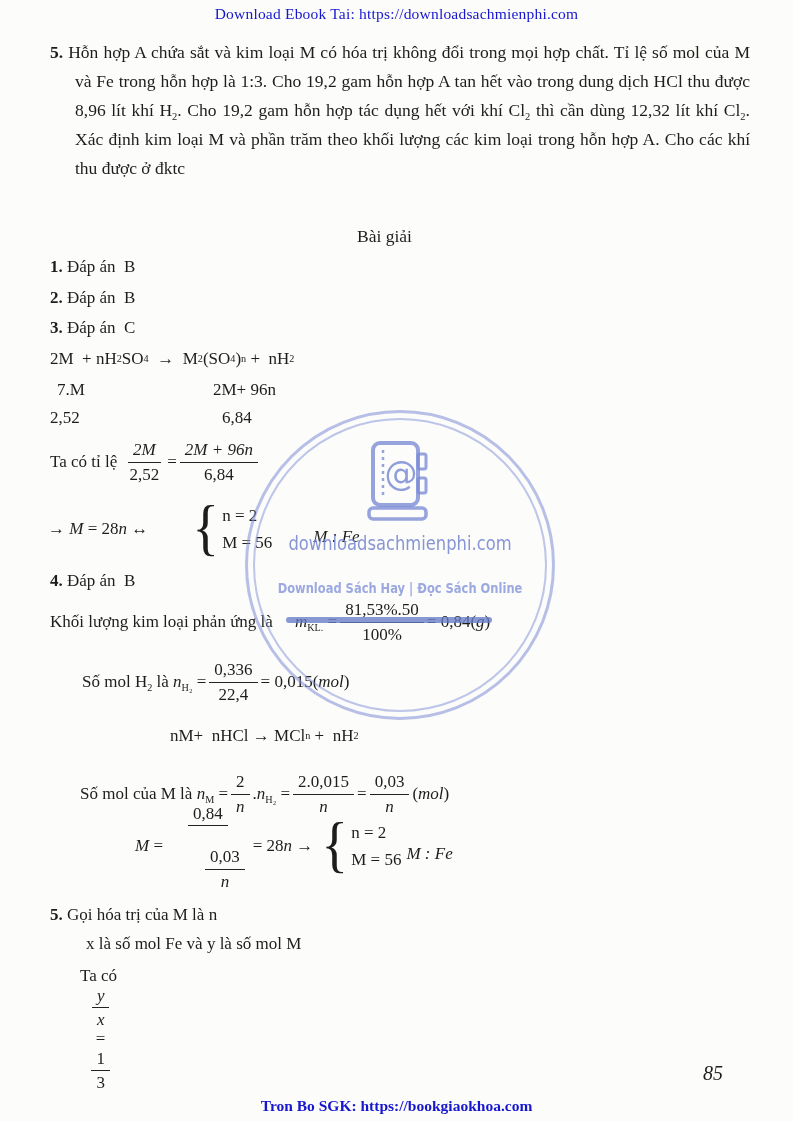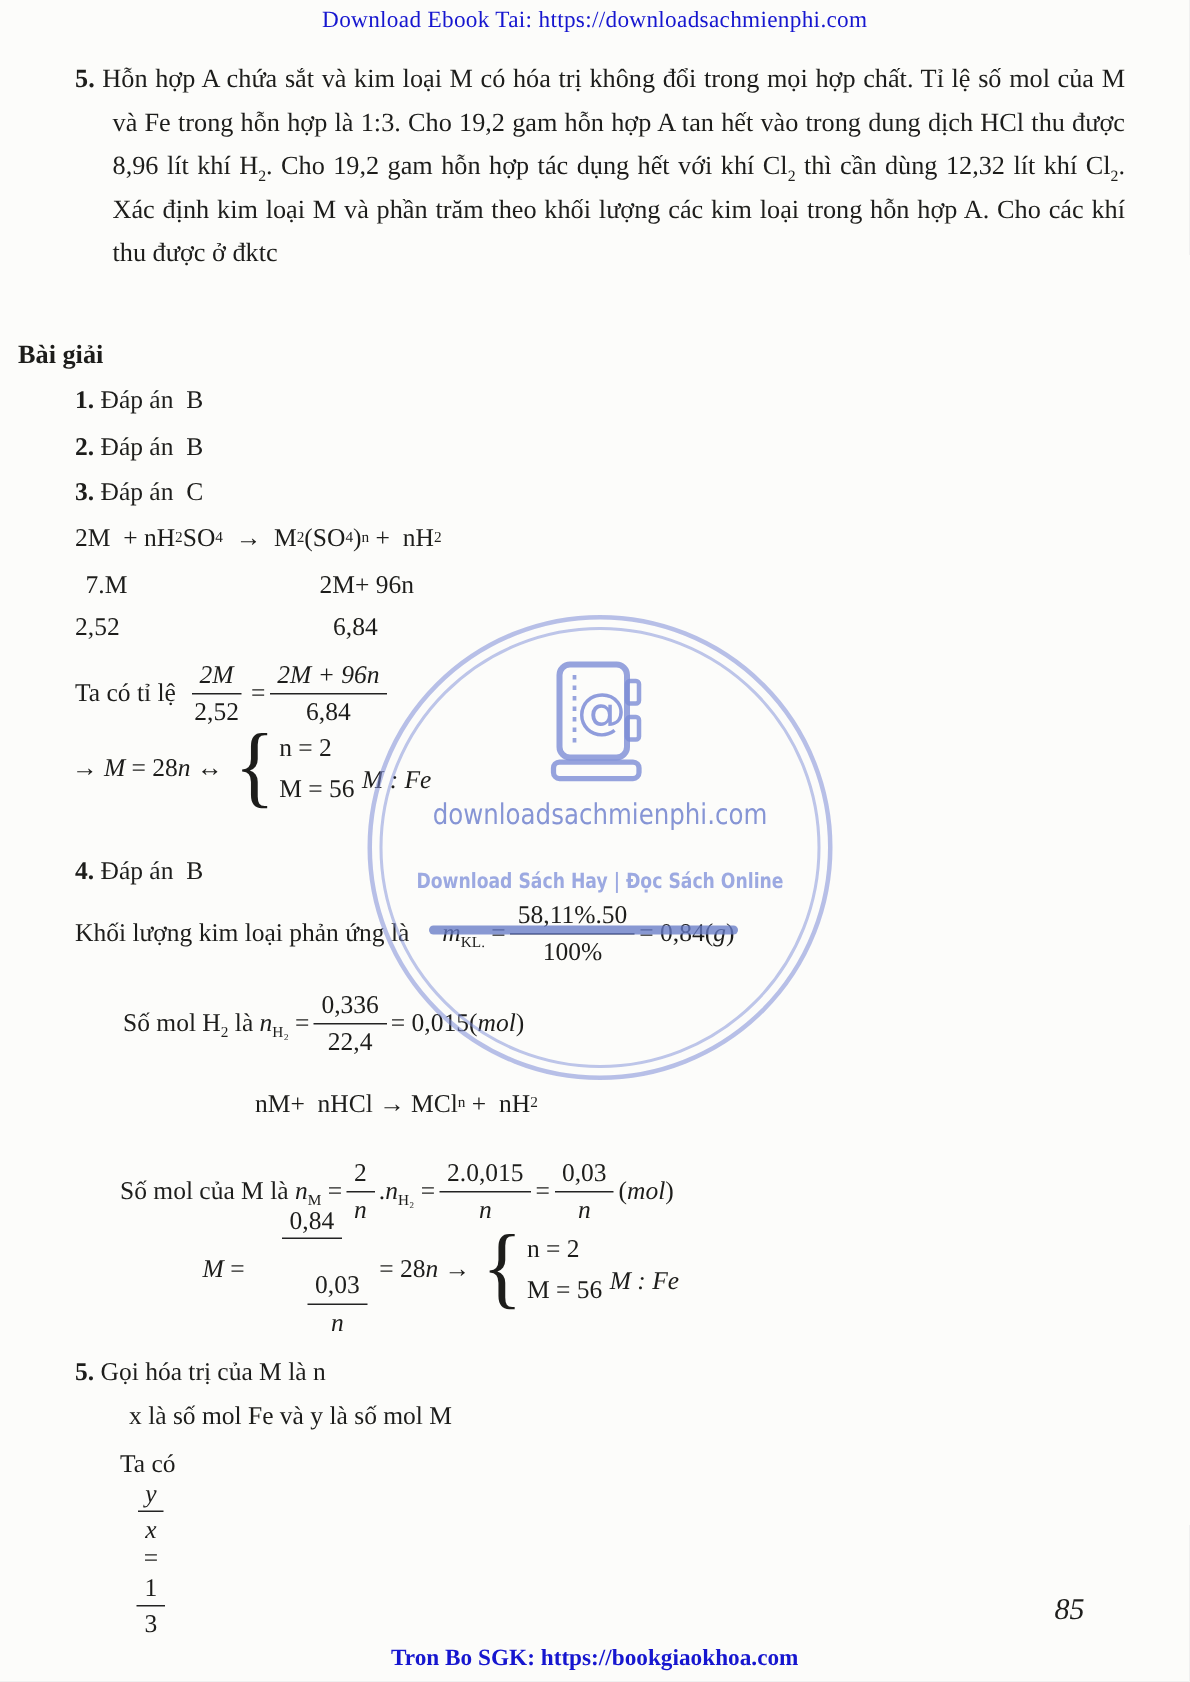--- a/index.html
+++ b/index.html
@@ -18,21 +18,21 @@
   .footlink{
     position:absolute;top:1097px;left:0;right:0;text-align:center;
     color:#1616cf;font-size:15.5px;font-weight:700;cursor:pointer;
   }
   .pagenum{position:absolute;top:1062px;left:703px;font-size:20px;font-style:italic;}
   .problem{
     position:absolute;top:38px;left:50px;width:700px;box-sizing:border-box;
     padding-left:25px;text-indent:-25px;text-align:justify;
     font-size:17.5px;line-height:29px;
   }
-  .soltitle{position:absolute;top:226px;left:12px;right:36px;font-size:17.5px;font-weight:700;}
+  .soltitle{position:absolute;top:226px;left:12px;right:36px;text-align:center;font-size:17.5px;font-weight:400;}
   .mrow{position:absolute;display:flex;align-items:center;white-space:pre;font-size:17px;}
   .frac{display:inline-flex;flex-direction:column;align-items:center;margin:0 3px;text-align:center;justify-content:space-between;}
   .frac .fn{padding:0 5px 2px;border-bottom:1.7px solid #232323;line-height:1.12;}
   .frac .fd{padding:2px 5px 0;line-height:1.12;}
   .cases{display:flex;align-items:center;margin-left:8px;}
   .brace{font-size:56px;font-weight:400;line-height:.85;transform:scaleY(1.08);margin-right:3px;}
   .case-col{display:flex;flex-direction:column;line-height:27px;white-space:pre;}
   .tail{font-style:italic;margin-left:5px;margin-top:16px;}
   .vshift{transform:translateY(-11px);}
   
@@ -89,41 +89,41 @@
       <span class="fn i">2M</span>
       <span class="fd">2,52</span>
     </span>
     <span>=</span>
     <span class="frac">
       <span class="fn i">2M + 96n</span>
       <span class="fd">6,84</span>
     </span>
   </div>
 
-  <div class="mrow" style="left:48px;top:481px;height:62px;">
+  <div class="mrow" style="left:48px;top:498px;height:62px;gap:36px;">
     <span><span>→ </span><span class="i">M</span><span> = 28</span><span class="i">n</span><span> ↔</span></span>
     <span class="cases">
       <span class="brace">{</span>
       <span class="case-col">
         <span>n = 2</span>
         <span>M = 56</span>
       </span>
     </span>
     <span class="tail">M : Fe</span>
   </div>
 
   <div class="mrow" style="left:50px;top:571px;">
     <span class="b">4.</span><span> Đáp án  B</span>
   </div>
 
   <div class="mrow" style="left:50px;top:596px;height:52px;">
     <span style="margin-right:22px;">Khối lượng kim loại phản ứng là</span>
     <span><span class="i">m</span><sub>KL.</sub><span> =</span></span>
     <span class="frac">
-      <span class="fn">58,11%.50</span>
+      <span class="fn">81,53%.50</span>
       <span class="fd">100%</span>
     </span>
     <span><span>= 0,84(</span><span class="i">g</span><span>)</span></span>
   </div>
 
   <div class="mrow" style="left:82px;top:657px;height:50px;">
     <span><span>Số mol H</span><sub>2</sub><span> là </span><span class="i">n</span><sub>H₂</sub><span> =</span></span>
     <span class="frac">
       <span class="fn">0,336</span>
       <span class="fd">22,4</span>

